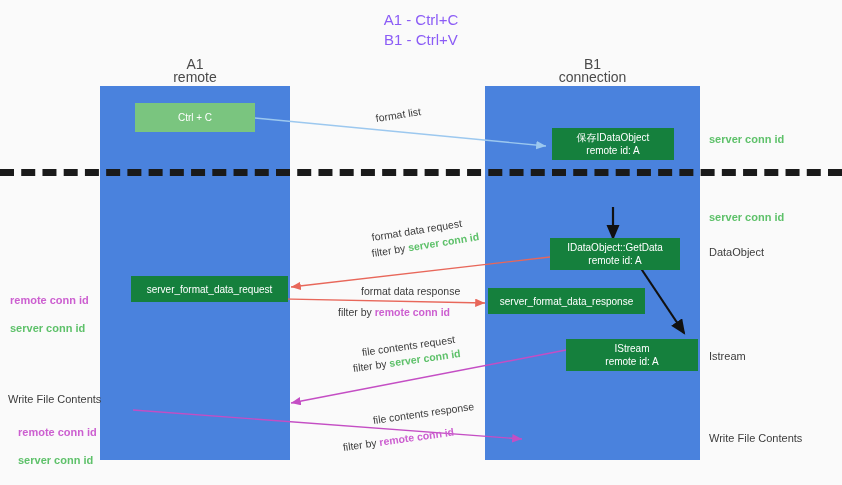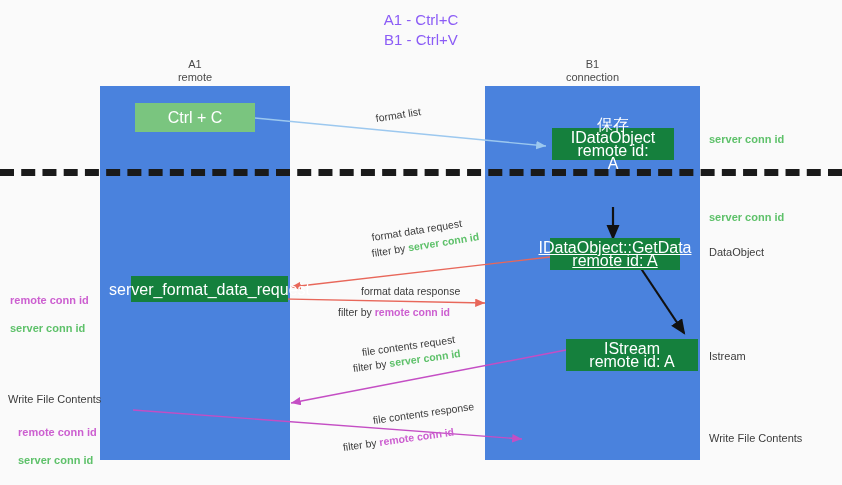--- a/index.html
+++ b/index.html
@@ -28,38 +28,38 @@
     width: 842px;
     text-align: center;
     font-size: 15px;
     line-height: 20px;
     color: #8b5cf6;
     white-space: pre-line;
   }
   .col-head {
     position: absolute;
     text-align: center;
-    font-size: 11px;
+    font-size: 14px;
     line-height: 13px;
     color: #4a4a4a;
     white-space: pre-line;
   }
   .lane {
     position: absolute;
     background: #4a82dd;
   }
   .node {
     position: absolute;
     box-sizing: border-box;
     display: flex;
     flex-direction: column;
     align-items: center;
     justify-content: center;
     color: #ffffff;
-    font-size: 16px;
+    font-size: 10px;
     line-height: 13px;
     text-align: center;
     white-space: pre-line;
     padding: 2px 20px;
   }
   .node.green { background: #7ac57f; }
   .node.orange { background: #15803d; }
 
   .side-label {
     position: absolute;
@@ -146,25 +146,26 @@
 
     <line x1="133" y1="410" x2="522" y2="439" stroke="#c44ec4" stroke-width="1.4" marker-end="url(#ah-mag)"></line>
   </svg>
 
   <div class="node green" style="left:135px; top:103px; width:120px; height:29px;">Ctrl + C</div>
 
   <div class="node orange" style="left:552px; top:128px; width:122px; height:32px;">保存IDataObject
 remote id: A</div>
 
 
-  <div class="node orange" style="left:550px; top:238px; width:130px; height:32px;text-decoration:underline;">IDataObject::GetData
+  <div class="node orange" style="left:550px; top:238px; width:130px; height:32px;">IDataObject::GetData
 remote id: A</div>
 
   <div class="node orange" style="left:131px; top:276px; width:157px; height:26px;">server_format_data_request</div>
 
+  <div class="node orange" style="left:488px; top:288px; width:157px; height:26px;">server_format_data_response</div>
 
   <div class="node orange" style="left:566px; top:339px; width:132px; height:32px;">IStream
 remote id: A</div>
 
 
 
   <div class="edge-label rot-up" style="left:377px; top:111px;">format list</div>
 
   <div class="edge-label rot-up" style="left:373px; top:230px;">
     <span>format data request</span>

